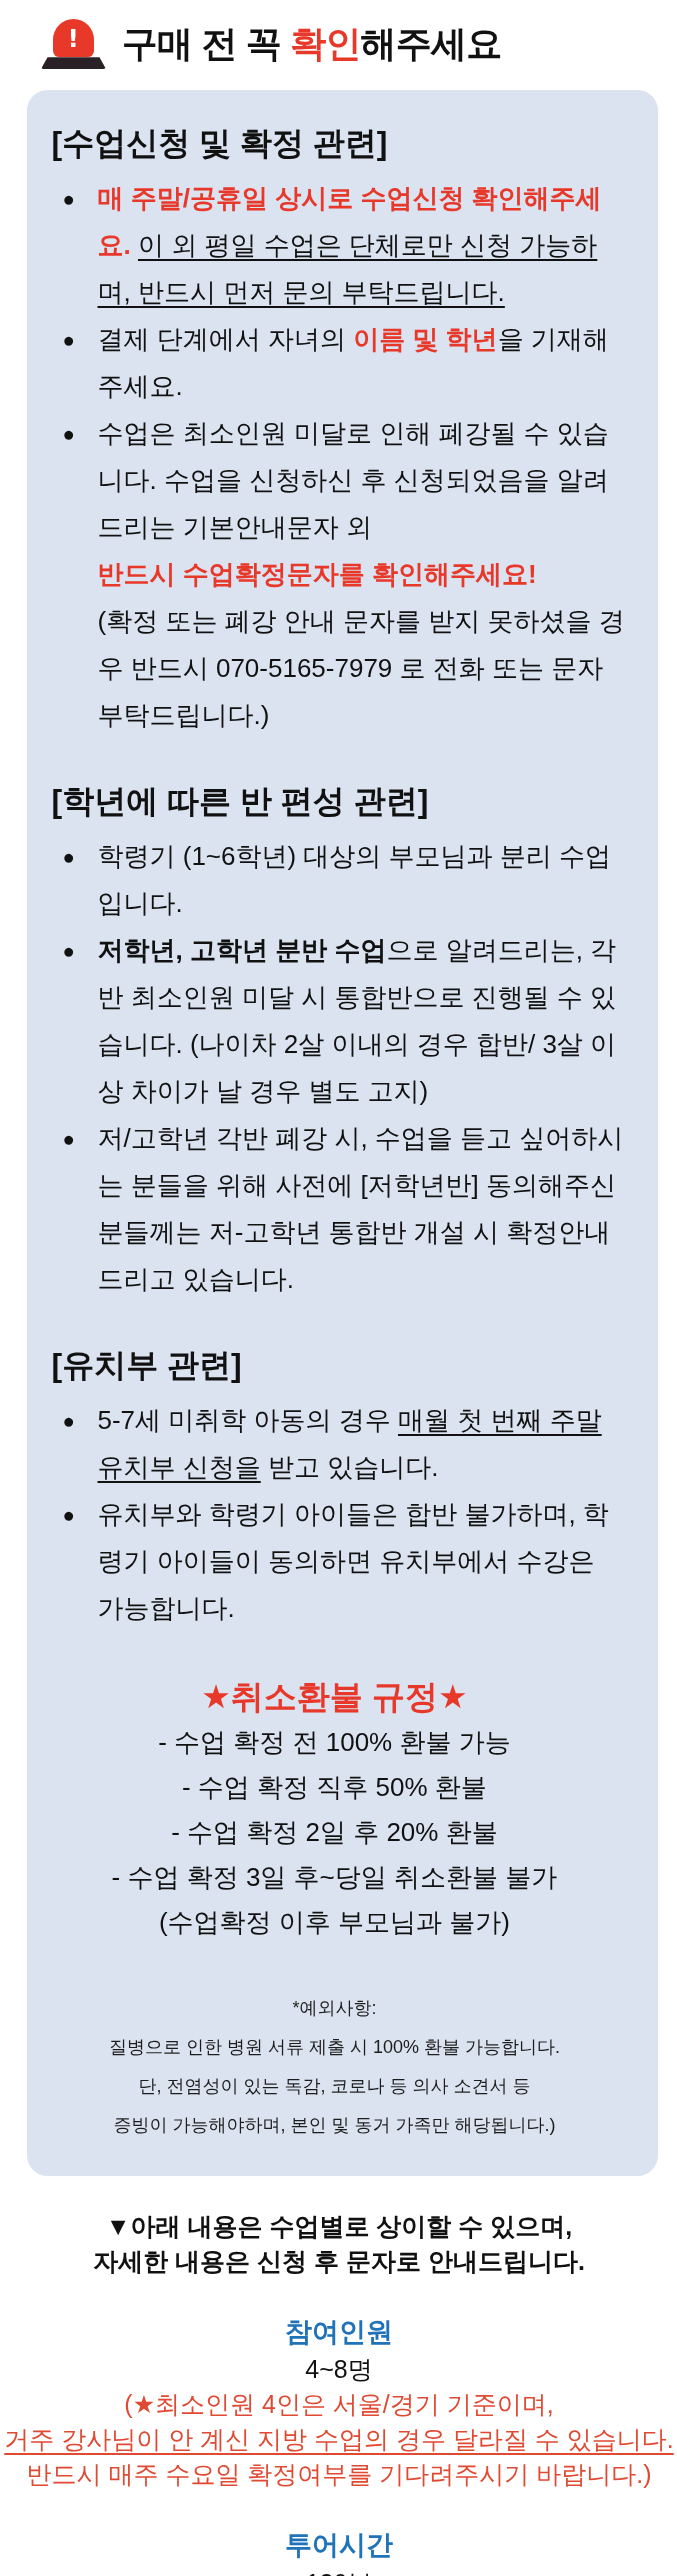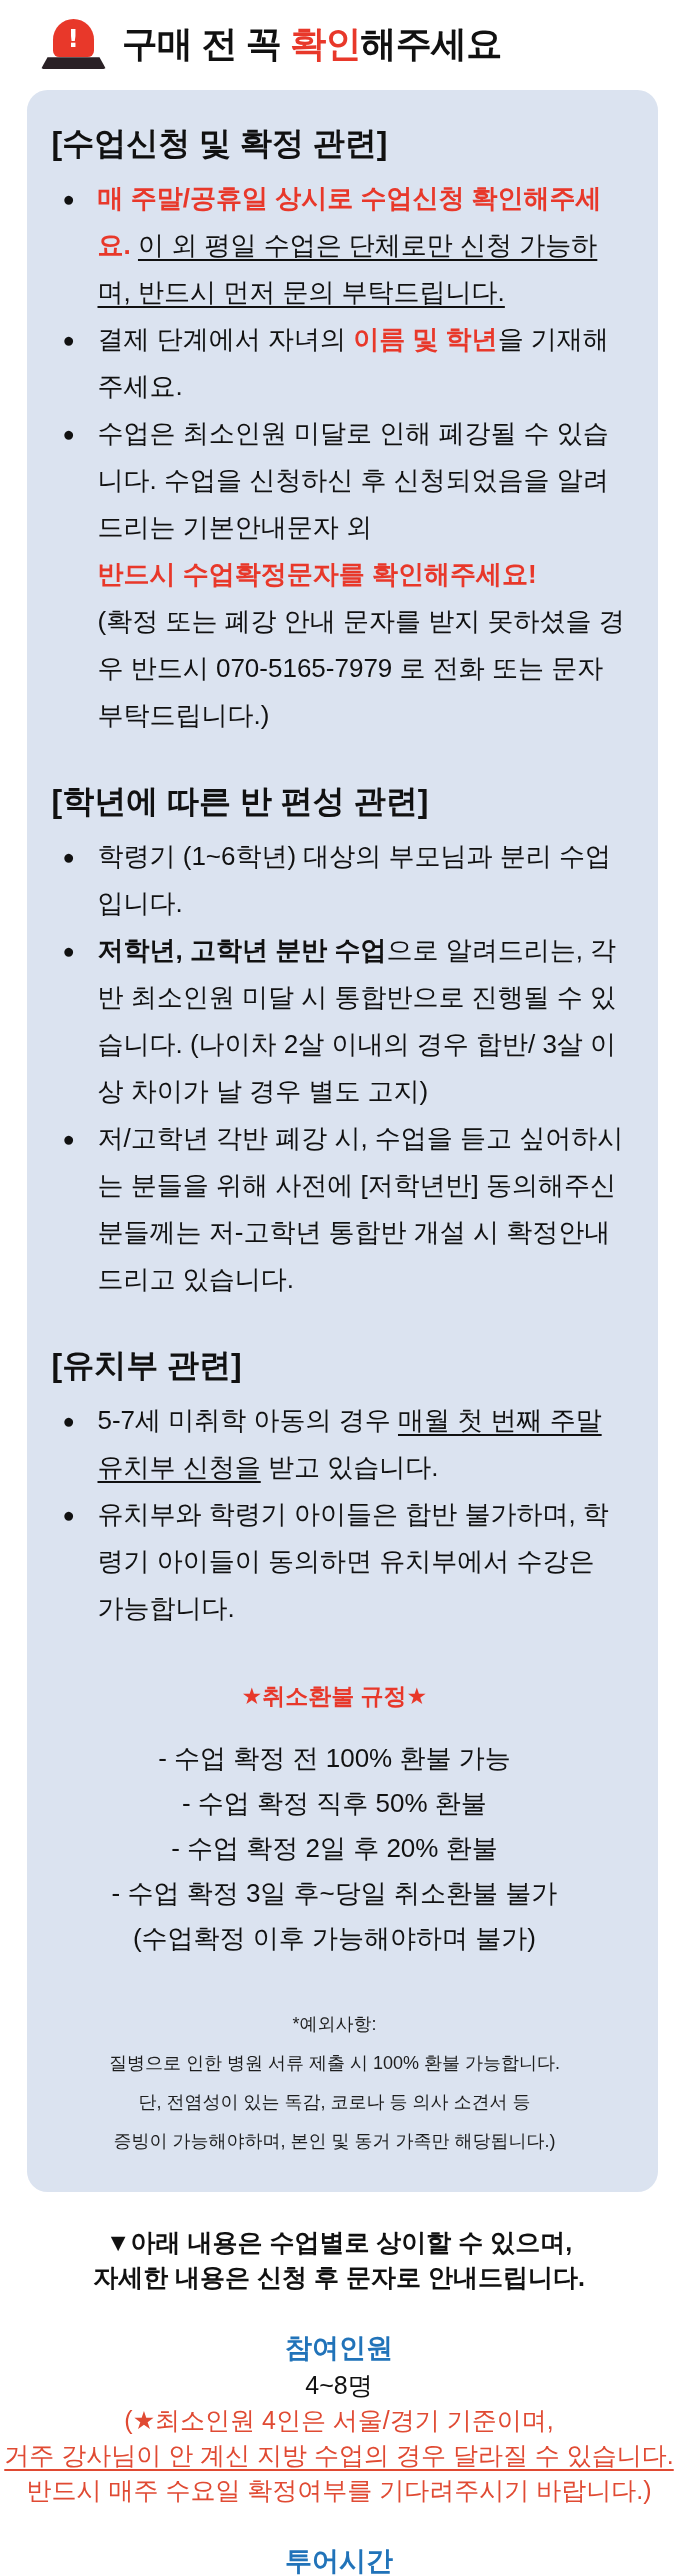--- a/index.html
+++ b/index.html
@@ -60,21 +60,21 @@
   .notice-box ul{list-style:none;margin:0;padding:0 0 0 19px;}
   .notice-box li{display:flex;align-items:flex-start;}
   .notice-box li .dot{width:35px;flex:0 0 auto;font-size:20.5px;}
   .notice-box li .content{flex:1 1 auto;}
   .seg-plain{color:var(--ink);}
   .seg-bold{font-weight:700;}
   .seg-red-bold{color:var(--red);font-weight:700;}
   .seg-underline{text-decoration:underline;text-underline-offset:4.7px;}
   
   .refund{text-align:center;margin-top:41px;}
-  .refund h2{color:var(--red);font-size:23px;line-height:47px;margin:16px;}
+  .refund h2{color:var(--red);font-size:33px;line-height:47px;margin:0;}
   .refund .rline{line-height:45px;}
   
   .exceptions{text-align:center;margin-top:44px;font-size:18px;line-height:39px;color:#1d1d1d;}
   
   .per-class-note{
     margin-top:33px;text-align:center;
     font-size:25px;font-weight:700;line-height:35px;
   }
   .info-section{text-align:center;font-size:25px;line-height:35px;}
   .info-section h3{
@@ -148,21 +148,21 @@
         </ul>
       </div>
     </div>
   <div class="refund">
     <h2>★취소환불 규정★</h2>
     <div id="refund-lines">
         <div class="rline">- 수업 확정 전 100% 환불 가능</div>
         <div class="rline">- 수업 확정 직후 50% 환불</div>
         <div class="rline">- 수업 확정 2일 후 20% 환불</div>
         <div class="rline">- 수업 확정 3일 후~당일 취소환불 불가</div>
-        <div class="rline">(수업확정 이후 가능해야하며 불가)</div>
+        <div class="rline">(수업확정 이후 부모님과 불가)</div>
       </div>
   </div>
   <div class="exceptions" id="exception-lines">
       <div>*예외사항:</div>
       <div>질병으로 인한 병원 서류 제출 시 100% 환불 가능합니다.</div>
       <div>단, 전염성이 있는 독감, 코로나 등 의사 소견서 등</div>
       <div>증빙이 가능해야하며, 본인 및 동거 가족만 해당됩니다.)</div>
     </div>
 </div>
 

